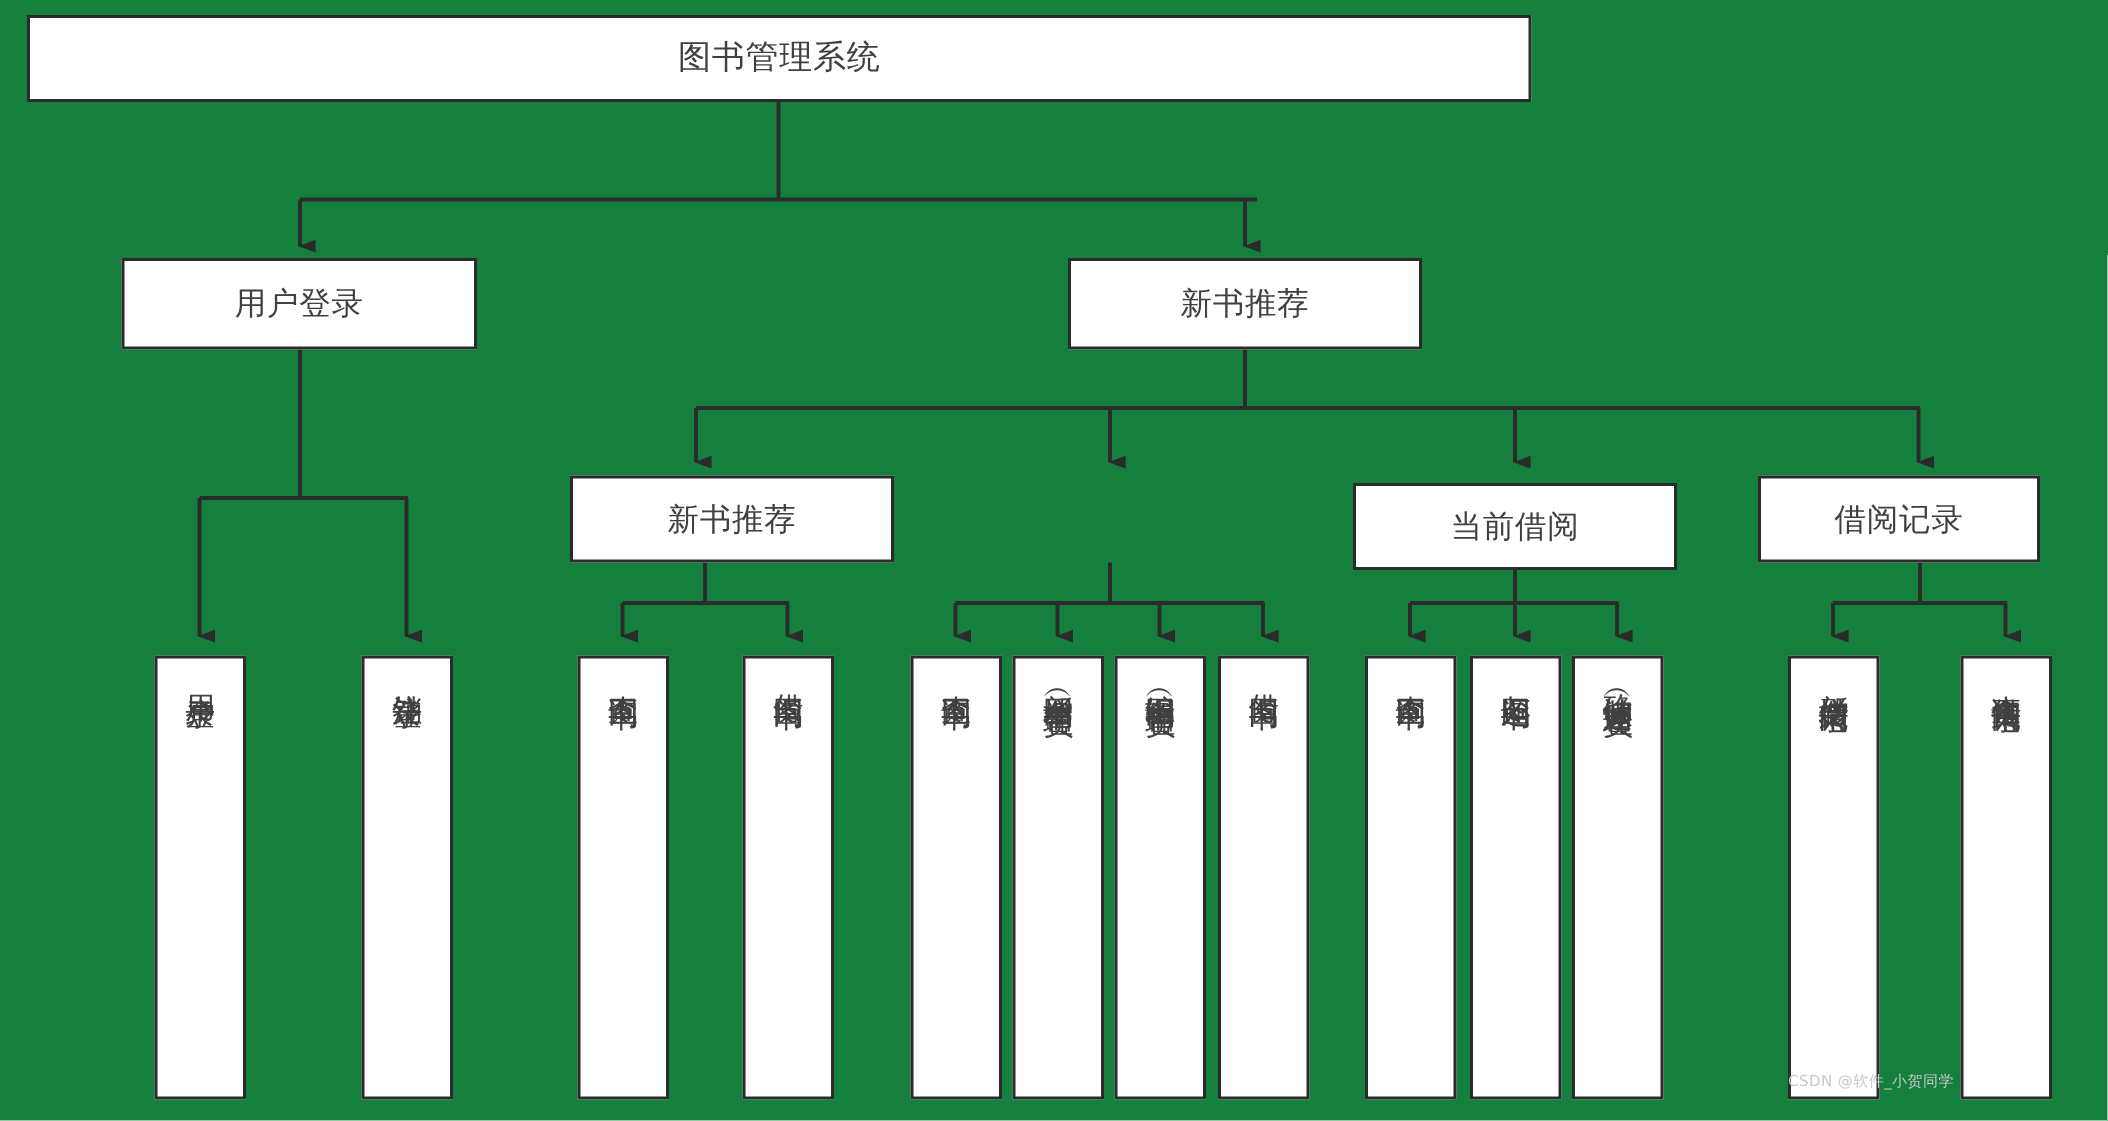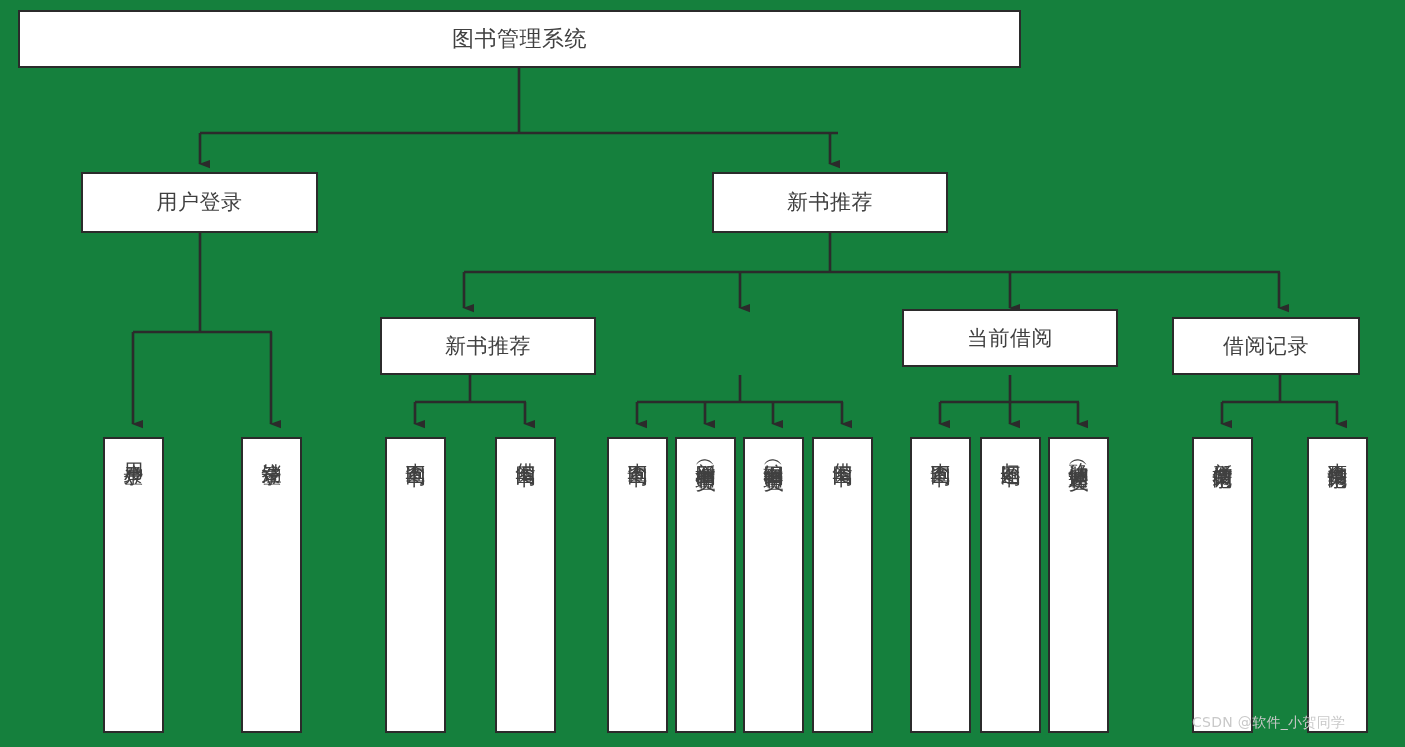--- a/index.html
+++ b/index.html
@@ -62,21 +62,21 @@
     font-size: 20px;
     line-height: 1.05;
     letter-spacing: 1.5px;
     white-space: normal;
     max-height: 284px;
   }
   #watermark {
     position: absolute;
     left: 1192px;
     top: 714px;
-    font-size: 14px;
+    font-size: 10px;
     color: #c9c9c9;
     white-space: nowrap;
     z-index: 5;
     letter-spacing: 0.3px;
   }
 </style>
 </head>
 <body>
 
 <div id="diagram-root">
@@ -153,21 +153,21 @@
 
   <div class="node horizontal" style="left:712px; top:172px; width:236px; height:61px;">
     <span class="node-label">新书推荐</span>
   </div>
 
   <div class="node horizontal" style="left:380px; top:317px; width:216px; height:58px;">
     <span class="node-label">新书推荐</span>
   </div>
 
 
-  <div class="node horizontal" style="left:902px; top:309px; width:216px; height:58px;">
+  <div class="node horizontal" style="left:902px; top:322px; width:216px; height:58px;">
     <span class="node-label">当前借阅</span>
   </div>
 
   <div class="node horizontal" style="left:1172px; top:317px; width:188px; height:58px;">
     <span class="node-label">借阅记录</span>
   </div>
 
   <div class="node vertical" style="left:103px; top:437px; width:61px; height:296px;">
     <span class="node-label">用户登录</span>
   </div>

